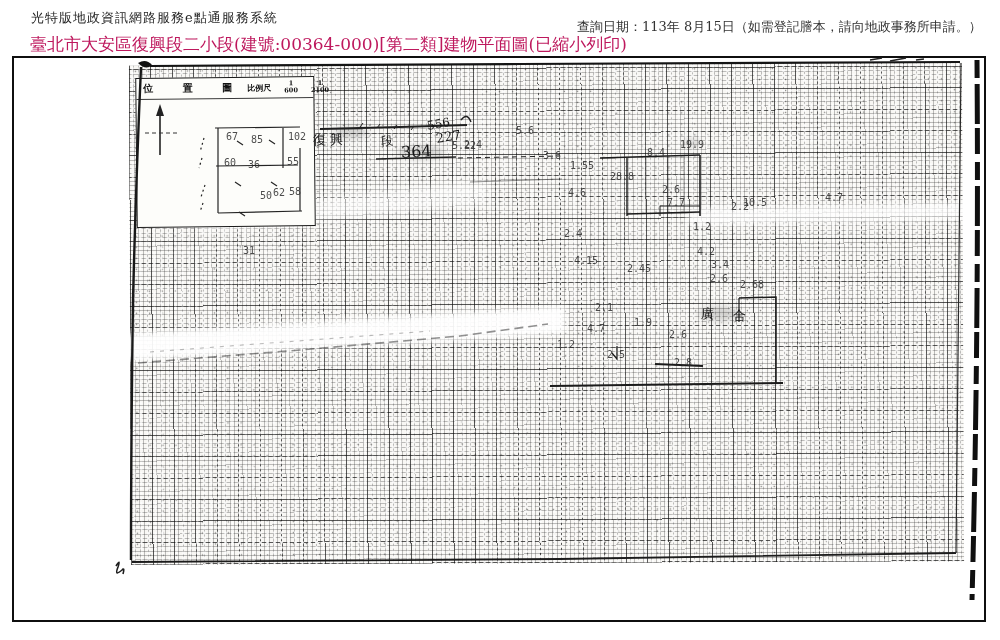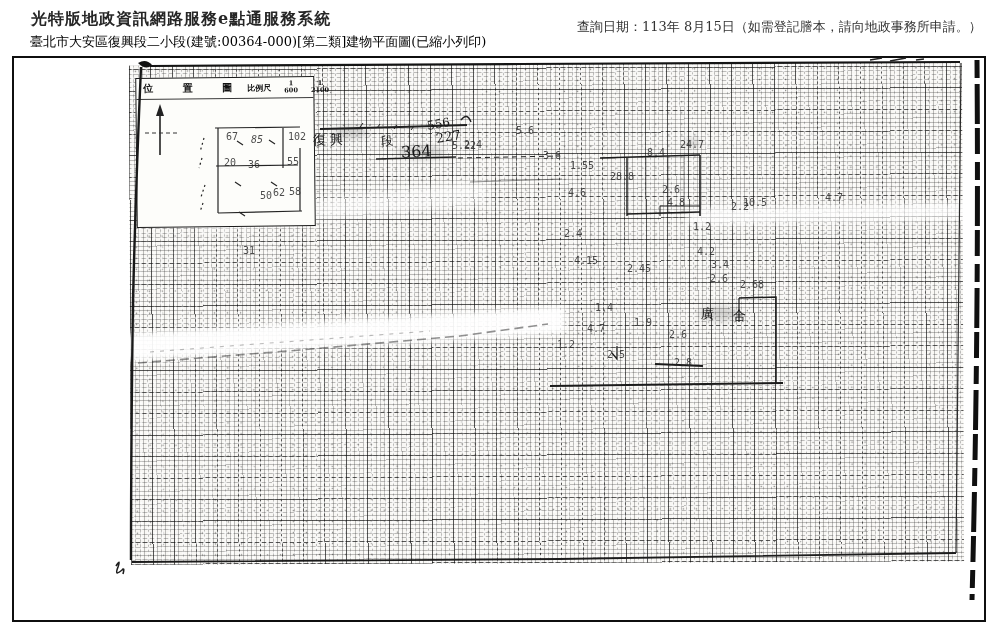--- a/index.html
+++ b/index.html
@@ -1,22 +1,22 @@
 <!DOCTYPE html>
 <html><head>
 <meta charset="utf-8">
 <style>
   * { margin:0; padding:0; box-sizing:border-box; }
   html,body { width:1000px; height:640px; background:#fff; overflow:hidden; }
   body { position:relative; font-family:"DejaVu Serif","Liberation Serif",serif; color:#1c1c1c; }
 
   
-  .sys-title   { position:absolute; left:31px;  top:9px;  font-size:16px; letter-spacing:1px; color:#262626; white-space:nowrap;font-weight:bold; }
+  .sys-title   { position:absolute; left:31px;  top:9px;  font-size:13px; letter-spacing:1px; color:#262626; white-space:nowrap; }
   .query-date  { position:absolute; left:577px; top:18px; font-size:13px; color:#333; white-space:nowrap; }
-  .subtitle    { position:absolute; left:30px;  top:33px; font-size:13px; color:#000000; white-space:nowrap; }
+  .subtitle    { position:absolute; left:30px;  top:33px; font-size:17px; color:#be185d; white-space:nowrap; }
 
   
   .frame { position:absolute; left:12px; top:56px; width:974px; height:566px;
            border:2px solid #0f0f0f; background:#fff; }
 
   
   .paper { position:absolute; left:130px; top:64px; width:833px; height:499px;
            transform:rotate(-0.25deg);
            background-color:#f8f7f4;
            background-image:
@@ -160,51 +160,51 @@
     <span class="hand" style="left: 381px; top: 133px; font-size: 12px; transform: rotate(-6deg);">段</span>
     <span class="hand" style="left: 427px; top: 117px; font-size: 12px; transform: rotate(-10deg);">556</span>
     <span class="hand" style="left: 436px; top: 129px; font-size: 13px; transform: rotate(-9deg);">227</span>
     <span class="hand" style="left: 401px; top: 142px; font-size: 16px; transform: rotate(-3deg);">364</span>
     <span class="hand" style="left: 701px; top: 305px; font-size: 13px; transform: rotate(2deg);">廣</span>
     <span class="hand" style="left: 733px; top: 307px; font-size: 13px;">合</span>
   </div>
 
 <div class="layer">
     <span class="tiny" style="left: 226px; top: 131px;">67</span>
-    <span class="tiny" style="left: 251px; top: 134px; font-style: italic;">85</span>
+    <span class="tiny" style="left: 251px; top: 134px;">85</span>
     <span class="tiny" style="left: 288px; top: 131px;">102</span>
-    <span class="tiny" style="left: 224px; top: 157px;">20</span>
+    <span class="tiny" style="left: 224px; top: 157px;">60</span>
     <span class="tiny" style="left: 248px; top: 159px;">36</span>
     <span class="tiny" style="left: 287px; top: 156px;">55</span>
     <span class="tiny" style="left: 233px; top: 187px; padding-left: 40px;">62</span>
     <span class="tiny" style="left: 260px; top: 190px;">50</span>
     <span class="tiny" style="left: 289px; top: 186px;">58</span>
     <span class="tiny" style="left: 243px; top: 205px; margin-top: 40px;">31</span>
     <span class="tiny" style="left: 452px; top: 140px;">5.22</span>
     <span class="tiny" style="left: 516px; top: 125px;">5.6</span>
     <span class="tiny" style="left: 543px; top: 150px;">3.6</span>
     <span class="tiny" style="left: 464px; top: 139px;">2.4</span>
     <span class="tiny" style="left: 570px; top: 160px;">1.55</span>
     <span class="tiny" style="left: 610px; top: 171px;">28.8</span>
     <span class="tiny" style="left: 568px; top: 187px;">4.6</span>
     <span class="tiny" style="left: 564px; top: 228px;">2.4</span>
     <span class="tiny" style="left: 574px; top: 255px;">4.15</span>
     <span class="tiny" style="left: 647px; top: 147px;">8.4</span>
-    <span class="tiny" style="left: 680px; top: 139px;">24.7</span>
+    <span class="tiny" style="left: 680px; top: 139px;">19.9</span>
     <span class="tiny" style="left: 731px; top: 175px; margin-top: 26px;">2.2</span>
     <span class="tiny" style="left: 743px; top: 197px;">10.5</span>
     <span class="tiny" style="left: 662px; top: 184px;">2.6</span>
-    <span class="tiny" style="left: 667px; top: 197px;">4.8</span>
+    <span class="tiny" style="left: 667px; top: 197px;">7.7</span>
     <span class="tiny" style="left: 693px; top: 221px;">1.2</span>
     <span class="tiny" style="left: 697px; top: 246px;">4.2</span>
     <span class="tiny" style="left: 703px; top: 259px; margin-left: 8px;">3.4</span>
     <span class="tiny" style="left: 710px; top: 273px;">2.6</span>
     <span class="tiny" style="left: 627px; top: 263px;">2.45</span>
     <span class="tiny" style="left: 740px; top: 279px;">2.68</span>
     <span class="tiny" style="left: 825px; top: 192px;">4.7</span>
-    <span class="tiny" style="left: 595px; top: 302px;">1.4</span>
+    <span class="tiny" style="left: 595px; top: 302px;">2.1</span>
     <span class="tiny" style="left: 587px; top: 323px;">4.7</span>
     <span class="tiny" style="left: 634px; top: 317px;">1.9</span>
     <span class="tiny" style="left: 669px; top: 329px;">2.6</span>
     <span class="tiny" style="left: 557px; top: 339px;">1.2</span>
     <span class="tiny" style="left: 607px; top: 349px;">2.5</span>
     <span class="tiny" style="left: 674px; top: 357px;">2.8</span>
   </div>
 
 </body></html>

